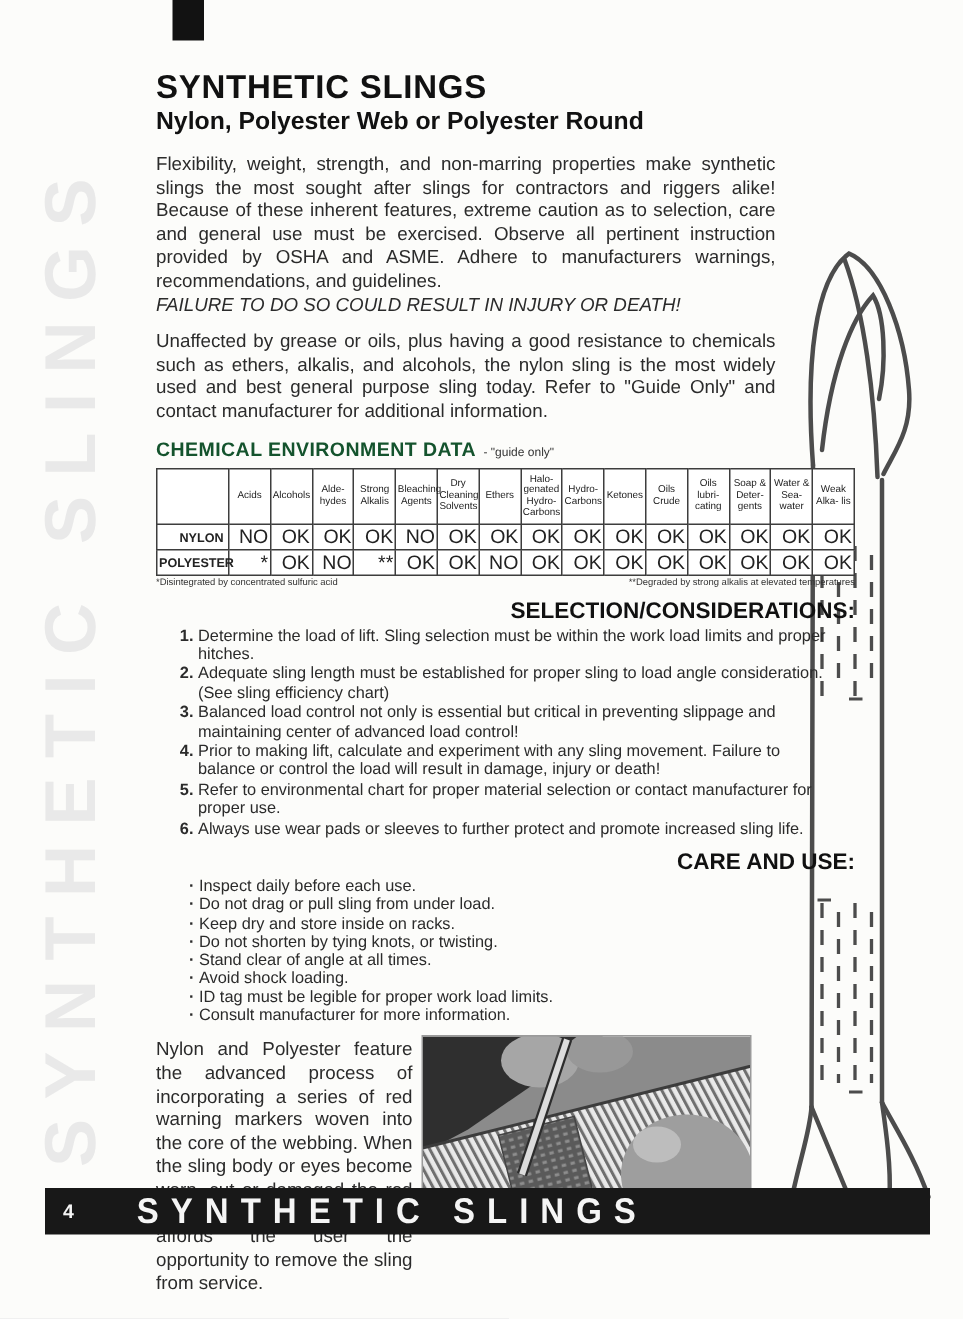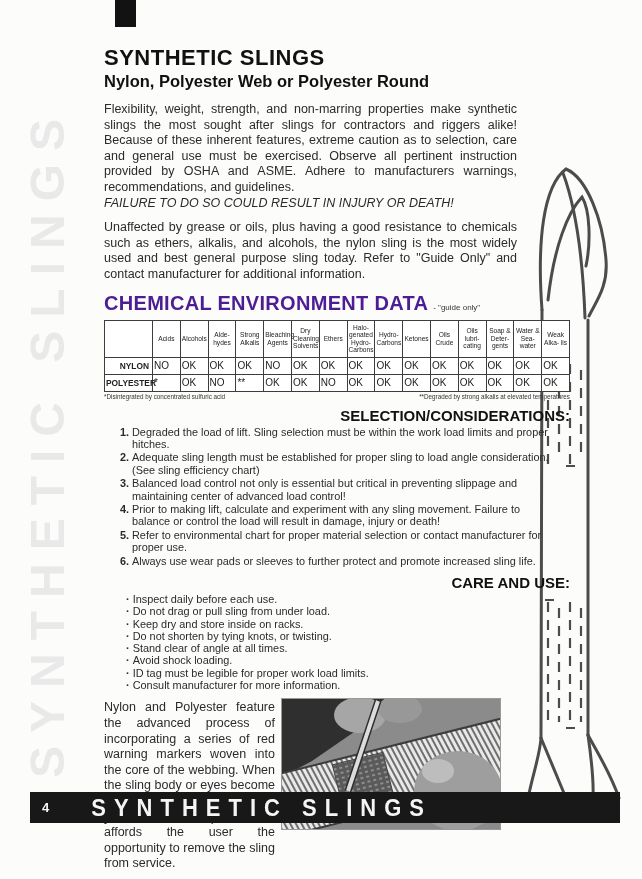--- a/index.html
+++ b/index.html
@@ -14,27 +14,27 @@
     width:740px;font-size:48px;font-weight:bold;letter-spacing:13px;color:#e9e9e9;
     white-space:nowrap;z-index:0;
   }
   .sling{position:absolute;left:490px;top:150px;z-index:1;}
   .content{position:absolute;left:104px;top:46px;width:466px;z-index:2;}
   h1{margin:0;font-size:22px;line-height:24px;letter-spacing:.5px;color:#111;}
   h2{margin:2px 0 11px 0;font-size:16.5px;line-height:19px;color:#111;}
   p.body{width:413px;margin:0 0 9px 0;font-size:12.5px;line-height:15.6px;text-align:justify;color:#2b2b2b;}
   .warning{font-style:italic;display:block;text-align:left;}
   .chem-head{display:flex;align-items:baseline;gap:5px;margin:8px 0 5px 0;}
-  .chem-head h3{margin:0;font-size:20px;letter-spacing:.3px;color:#4c1d95;}
+  .chem-head h3{margin:0;font-size:13px;letter-spacing:.3px;color:#14532d;}
   .chem-note{font-size:8px;color:#333;}
   table.chem{border-collapse:collapse;width:466px;table-layout:fixed;background:#fff;}
   table.chem th,table.chem td{border:1px solid #3d3d3d;padding:0 1px;}
   table.chem th{font-size:6.6px;line-height:7.4px;font-weight:normal;text-align:center;vertical-align:middle;height:36px;color:#222;}
   table.chem col.labelcol{width:48px;}
-  table.chem td{font-size:10px;text-align:left;height:16px;color:#222;}
+  table.chem td{font-size:13px;text-align:right;height:16px;color:#222;}
   table.chem td.rowlabel{font-weight:bold;text-align:right;padding-right:3px;font-size:8.4px;margin-left:16px;}
   .footnotes{display:flex;justify-content:space-between;width:466px;font-size:6.3px;color:#333;margin:1px 0 4px 0;}
   h3.sect{margin:7px 0 2px 0;font-size:15px;color:#111;text-align:right;}
   ol.sel{margin:0;padding:0 0 0 28px;width:428px;}
   ol.sel li{font-size:10.9px;line-height:12.4px;margin:0 0 1px 0;color:#2b2b2b;}
   ol.sel li::marker{font-weight:bold;}
   ul.care{margin:2px 0 0 0;padding:0 0 0 22px;list-style:none;width:420px;}
   ul.care li{font-size:10.9px;line-height:12.3px;color:#2b2b2b;}
   ul.care li::before{content:"· ";font-weight:bold;}
   .bottom-section{display:flex;margin-top:7px;align-items:flex-start;}
@@ -172,21 +172,21 @@
           </tr>
         </tbody>
     </table>
     <div class="footnotes">
       <span>*Disintegrated by concentrated sulfuric acid</span>
       <span>**Degraded by strong alkalis at elevated temperatures</span>
     </div>
 
     <h3 class="sect">SELECTION/CONSIDERATIONS:</h3>
     <ol class="sel">
-        <li>Degraded the load of lift.  Sling selection must be within the work load limits and proper hitches.</li>
+        <li>Determine the load of lift.  Sling selection must be within the work load limits and proper hitches.</li>
         <li>Adequate sling length must be established for proper sling to load angle consideration.  (See sling efficiency chart)</li>
         <li>Balanced load control not only is essential but critical in preventing slippage and maintaining center of advanced load control!</li>
         <li>Prior to making lift, calculate and experiment with any sling movement. Failure to balance or control the load will result in damage, injury or death!</li>
         <li>Refer to environmental chart for proper material selection or contact manufacturer for proper use.</li>
         <li>Always use wear pads or sleeves to further protect and promote increased sling life.</li>
       </ol>
 
     <h3 class="sect">CARE AND USE:</h3>
     <ul class="care">
         <li>Inspect daily before each use.</li>

